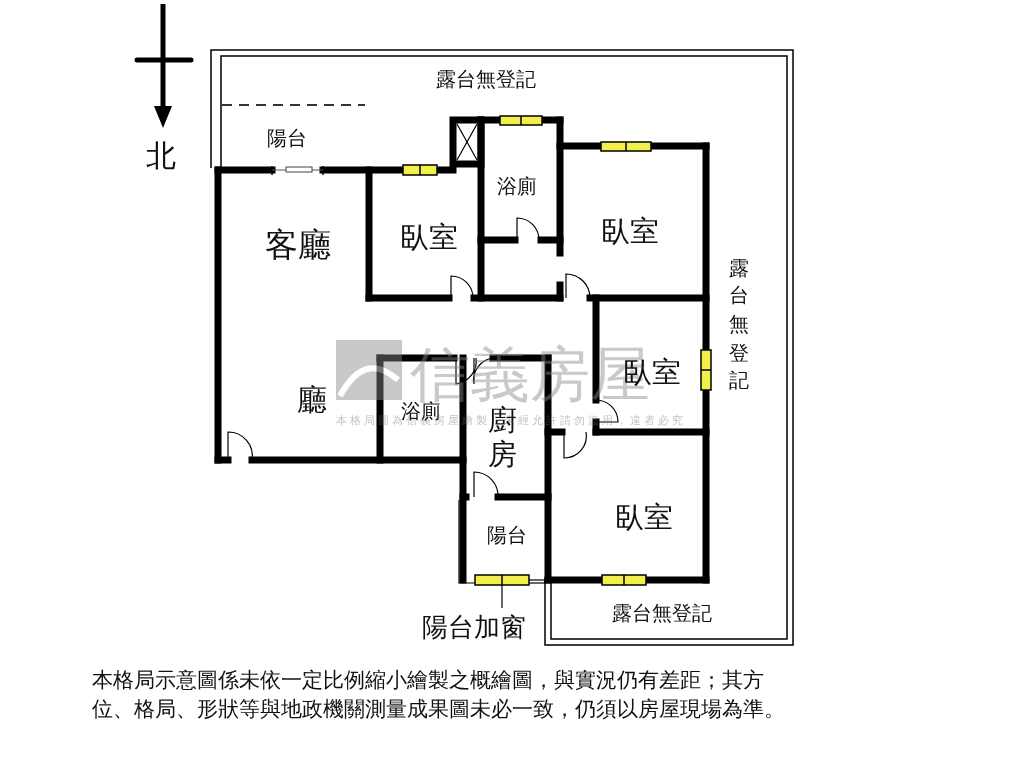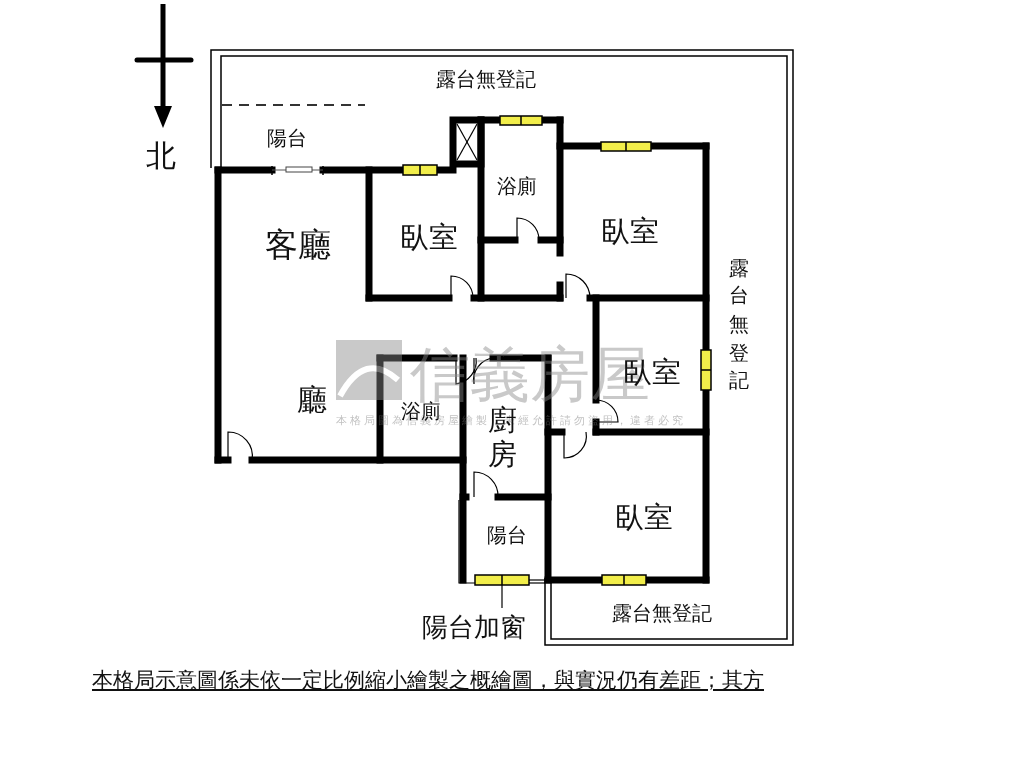--- a/index.html
+++ b/index.html
@@ -2,21 +2,21 @@
 <html><head>
 <meta charset="utf-8">
 <style>
   html, body { margin:0; padding:0; background:#ffffff; }
   body { width:1024px; height:768px; position:relative; overflow:hidden;
          font-family:"DejaVu Serif","Liberation Serif",serif; color:#111; }
   svg { position:absolute; left:0; top:0; }
   .lbl { font-family:"DejaVu Serif","Liberation Serif",serif; fill:#111; }
   .disclaimer { position:absolute; left:92px; top:666px; width:880px;
     font-family:"DejaVu Serif","Liberation Serif",serif; font-size:21px; line-height:29px; color:#111; }
-  .disclaimer div { white-space:nowrap;text-decoration:underline; }
+  .disclaimer div { white-space:nowrap; }
 </style>
 </head>
 <body>
 
 <svg width="1024" height="768" viewBox="0 0 1024 768">
 
   <g fill="none" stroke="#000" stroke-width="1.5">
     <path d="M211,168 L211,50 L793,50 L793,645 L545,645 L545,578"></path>
     <path d="M221,168 L221,56 L787,56 L787,639 L551,639 L551,578"></path>
   </g>
@@ -147,13 +147,14 @@
   <text class="lbl" x="401" y="418" font-size="20">浴廁</text>
   <text class="lbl" x="488" y="430" font-size="29">廚</text>
   <text class="lbl" x="488" y="464" font-size="29">房</text>
   <text class="lbl" x="487" y="542" font-size="20">陽台</text>
   <text class="lbl" x="615" y="527" font-size="29">臥室</text>
   <text class="lbl" x="422" y="636" font-size="26">陽台加窗</text>
 </svg>
 
 <div class="disclaimer">
   <div>本格局示意圖係未依一定比例縮小繪製之概繪圖，與實況仍有差距；其方</div>
+  <div>位、格局、形狀等與地政機關測量成果圖未必一致，仍須以房屋現場為準。</div>
 </div>
 
 </body></html>

